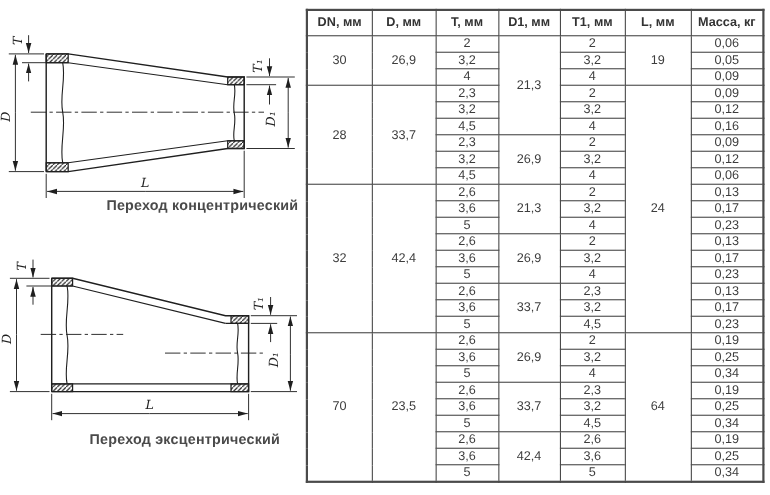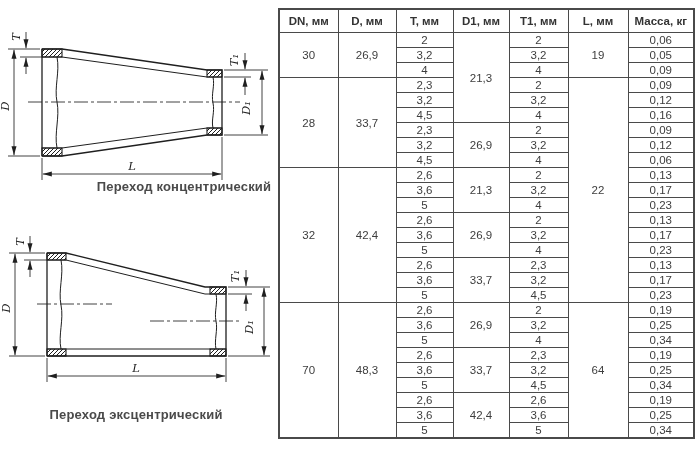--- a/index.html
+++ b/index.html
@@ -10,21 +10,21 @@
   .canvas{position:relative;width:700px;height:450px;background:#fff;}
 
   
   .drawings{position:absolute;left:0;top:0;width:278px;height:450px;}
   .dwg{position:absolute;left:0;}
   .dwg-caption{
     position:absolute;left:0;width:272px;text-align:center;
     font-size:13px;font-weight:bold;color:#4a4a4a;letter-spacing:.2px;
   }
   .cap1{top:179px;margin-left:48px;}
-  .cap2{top:407px;}
+  .cap2{top:392px;padding-left:32px;}
   svg .outline{stroke:#1f1f1f;stroke-width:1.3;fill:none;stroke-linejoin:miter;}
   svg .thin{stroke:#1f1f1f;stroke-width:1;fill:none;}
   svg .dim{stroke:#2e2e2e;stroke-width:.9;fill:none;}
   svg .center{stroke:#2e2e2e;stroke-width:.9;fill:none;stroke-dasharray:14 3 3 3;}
   svg .hrect{stroke:#1f1f1f;stroke-width:1.1;}
   svg text{
     font-family:"DejaVu Serif",serif;font-style:italic;
     font-size:11.5px;fill:#1f1f1f;
   }
 
@@ -194,21 +194,21 @@
         <tr>
           <td>4</td>
           <td>4</td>
           <td>0,09</td>
         </tr>
         <tr>
           <td rowspan="6">28</td>
           <td rowspan="6">33,7</td>
           <td>2,3</td>
           <td>2</td>
-          <td rowspan="15">22</td>
+          <td rowspan="15">24</td>
           <td>0,09</td>
         </tr>
         <tr>
           <td>3,2</td>
           <td>3,2</td>
           <td>0,12</td>
         </tr>
         <tr>
           <td>4,5</td>
           <td>4</td>
@@ -275,21 +275,21 @@
           <td>3,2</td>
           <td>0,17</td>
         </tr>
         <tr>
           <td>5</td>
           <td>4,5</td>
           <td>0,23</td>
         </tr>
         <tr>
           <td rowspan="9">70</td>
-          <td rowspan="9">48,3</td>
+          <td rowspan="9">23,5</td>
           <td>2,6</td>
           <td rowspan="3">26,9</td>
           <td>2</td>
           <td rowspan="9">64</td>
           <td>0,19</td>
         </tr>
         <tr>
           <td>3,6</td>
           <td>3,2</td>
           <td>0,25</td>

